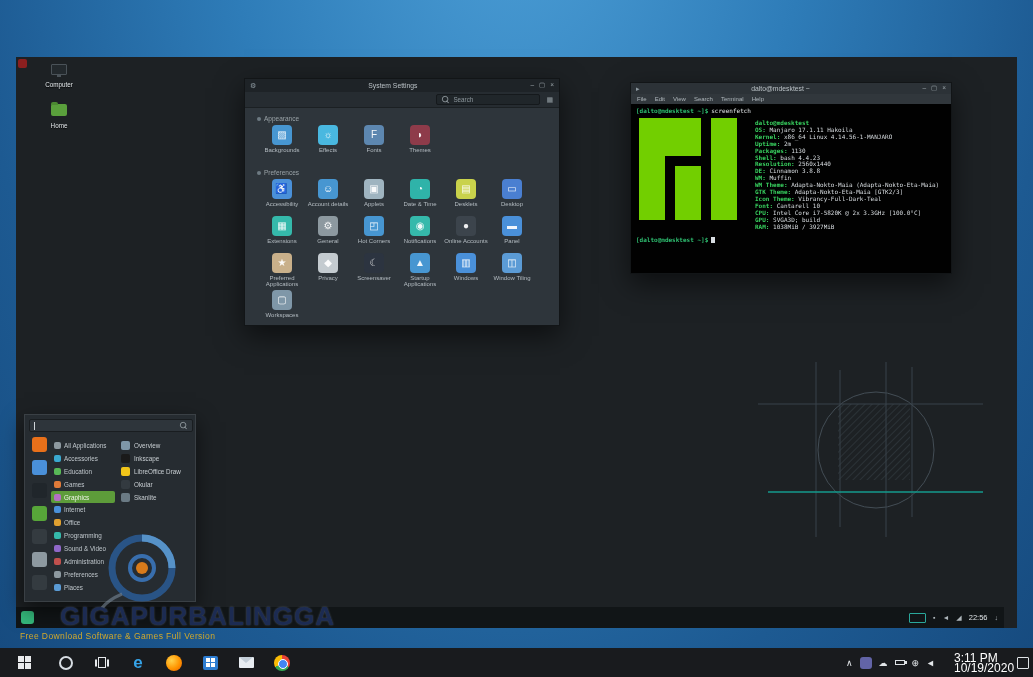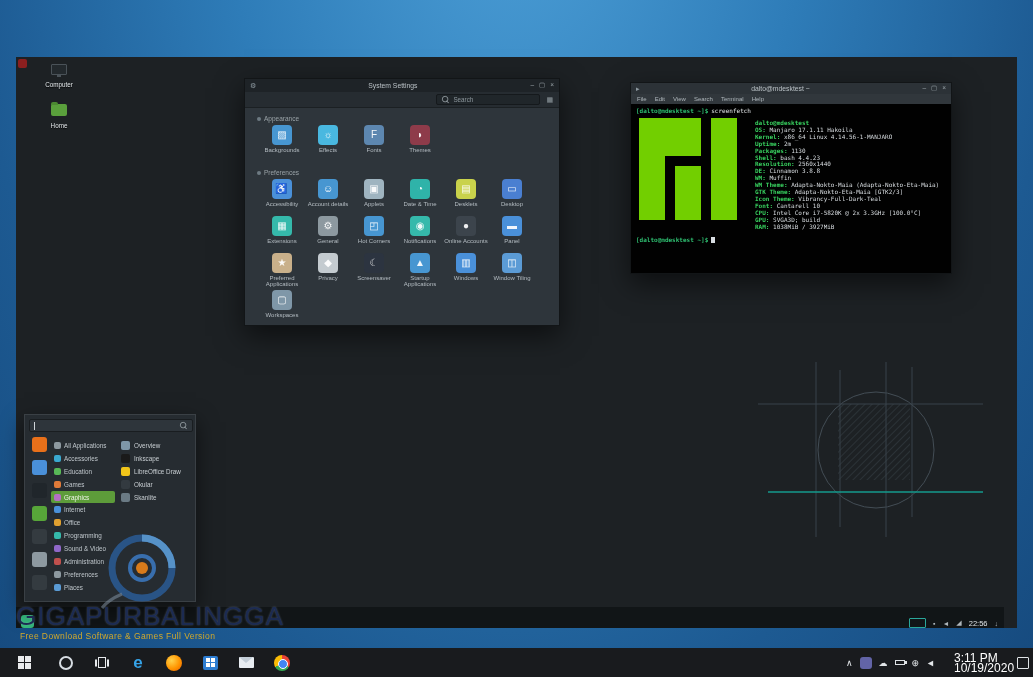--- a/index.html
+++ b/index.html
@@ -77,30 +77,30 @@
   .m-cat.sel { background:#5d9c3a; }
   .m-cat.sel .m-cat-lb { color:#f0f6ea; }
   .m-cat-ic { width:7px; height:7px; border-radius:2px; flex:0 0 auto; }
   .m-cat-lb { font-size:6.3px; color:#bfc6cb; white-space:nowrap; }
   .m-apps { position:absolute; left:94px; top:24px; width:76px; }
   .m-app { display:flex; align-items:center; gap:4px; height:12.9px; padding:0 2px; }
   .m-app-ic { width:9px; height:9px; border-radius:2px; flex:0 0 auto; }
   .m-app-lb { font-size:6.3px; color:#c8ced2; white-space:nowrap; }
 
   
-  #itb { left:16px; top:607px; width:988px; height:21px; background:#111517; display:flex; align-items:flex-end; }
+  #itb { left:16px; top:607px; width:988px; height:21px; background:#111517; display:flex; align-items:center; }
   .itb-menu { width:13px; height:13px; margin-left:5px; border-radius:3px; background:#35b97c; }
   .itb-tray { position:absolute; right:6px; display:flex; align-items:center; gap:7px; }
   .itb-winbox { width:17px; height:10px; border:1px solid #2aa79b; border-radius:1px; }
   .itb-ic { font-size:7px; color:#aeb6bb; }
   .itb-clock { font-size:7.5px; color:#dde2e5; }
 
   
   #wm-logo { left:100px; top:526px; opacity:.92; }
-  #wm-title { left:16px; top:601px; font-size:26px; font-weight:400; letter-spacing:1px; color:#1c2b52; text-shadow:0 0 2px rgba(180,200,230,.35); }
+  #wm-title { left:16px; top:601px; font-size:26px; font-weight:700; letter-spacing:1px; color:#1c2b52; text-shadow:0 0 2px rgba(180,200,230,.35);padding-left:44px; }
   #wm-sub { left:20px; top:631px; font-size:8.5px; font-weight:normal; color:#d2a92c; letter-spacing:.4px; }
 
   
   #wtb { left:0; top:648px; width:1033px; height:29px; background:#191b1e; display:flex; align-items:stretch; z-index:20; }
   .wtb-start { width:48px; display:flex; align-items:center; justify-content:center; }
   .winlogo { display:grid; grid-template-columns:6px 6px; grid-template-rows:6px 6px; gap:1px; }
   .winlogo i { background:#e8eaec; }
   .wtb-search { width:257px; background:#f4f4f4; border:1px solid #888; display:flex; align-items:center; gap:8px; padding:0 10px; }
   .wtb-search-ph { font-size:10.5px; color:#5f6368; }
   .mag { position:relative; width:9px; height:9px; display:inline-block; flex:0 0 auto; }

